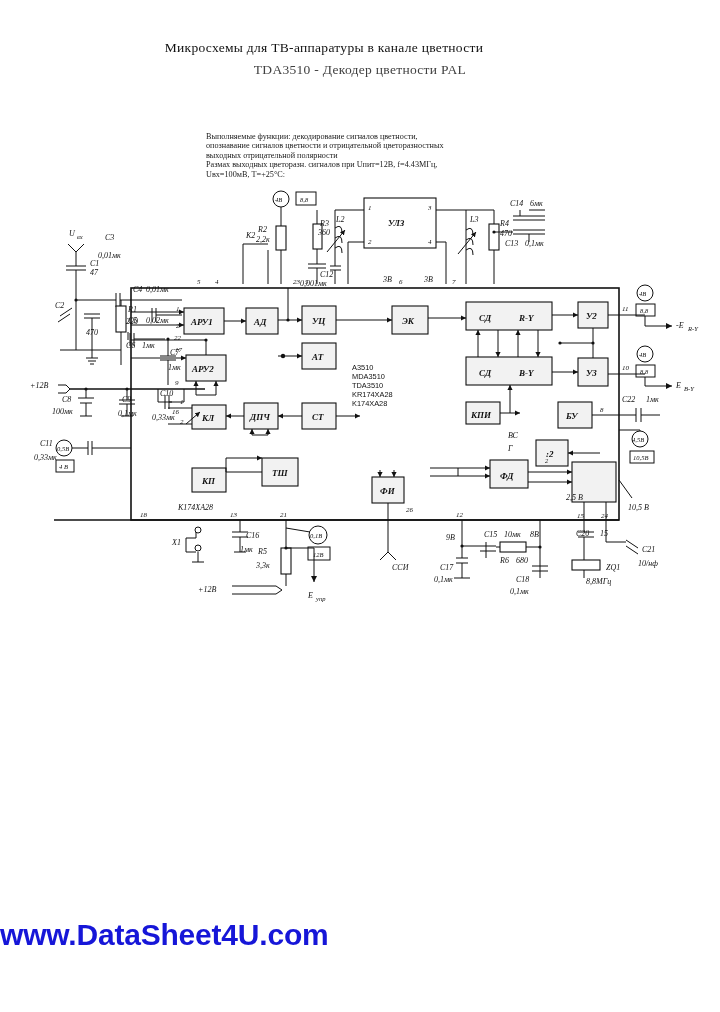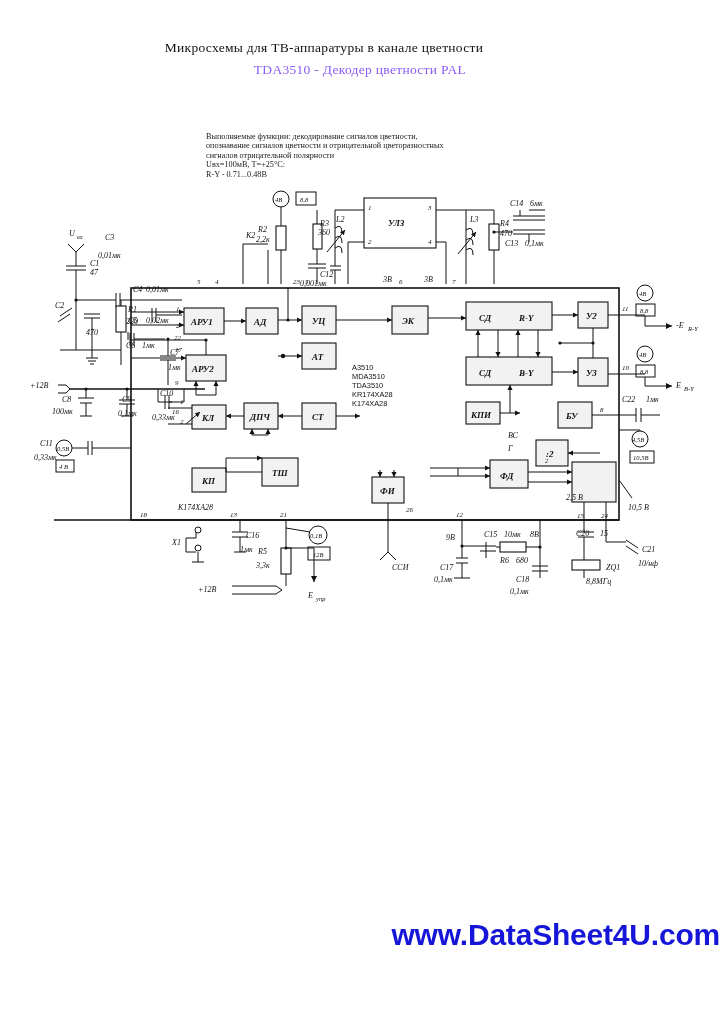--- a/index.html
+++ b/index.html
@@ -10,31 +10,31 @@
   }
   .page{position:absolute;inset:0;}
 
   
   .title1{
     position:absolute;left:0;top:40px;width:648px;text-align:center;
     font-size:13.5px;letter-spacing:.3px;color:#111;
   }
   .title2{
     position:absolute;left:0;top:62px;width:720px;text-align:center;
-    font-size:13.5px;letter-spacing:.3px;color:#8b5cf6;
+    font-size:13.5px;letter-spacing:.3px;color:#404040;
   }
   .desc{
     position:absolute;left:206px;top:84px;width:330px;
     font-size:8.2px;line-height:9.4px;color:#1a1a1a;margin-top:48px;
   }
   .desc div{white-space:nowrap;}
 
   
   .footer{
-    position:absolute;left:0;top:918px;width:720px;text-align:right;
+    position:absolute;left:0;top:918px;width:720px;text-align:left;
     font-family:"Liberation Sans",sans-serif;
     font-size:30px;font-weight:bold;color:#1616d8;letter-spacing:-.2px;
   }
 
   
   .sch{position:absolute;left:0;top:180px;width:720px;height:440px;}
   .sch svg{display:block;}
 
   
 </style>
@@ -42,23 +42,23 @@
 <body>
 
 <div class="page">
 
   <div class="title1">Микросхемы для ТВ-аппаратуры в канале цветности</div>
   <div class="title2">TDA3510 - Декодер цветности PAL</div>
 
   <div class="desc">
     <div>Выполняемые функции: декодирование сигналов цветности,</div>
     <div>опознавание сигналов цветности и отрицательной цветоразностных</div>
-    <div>сигналов отрицательной полярности</div>
+    <div>выходных отрицательной полярности</div>
+    <div>Размах выходных цветоразн. сигналов при Uпит=12В, f=4.43МГц,</div>
     <div>Uвх=100мВ, Т=+25°C:</div>
-    <div>R-Y - 0.71...0.48В</div>
   </div>
 
   <div class="sch">
   <svg width="720" height="440" viewBox="0 0 720 440" xmlns="http://www.w3.org/2000/svg">
     <defs>
       <style>
         .w  { stroke:#111; stroke-width:1; fill:none; }
         .w2 { stroke:#111; stroke-width:1.6; fill:none; }
         .bx { stroke:#111; stroke-width:1.1; fill:#fff; }
         .bxg{ stroke:#111; stroke-width:1.1; fill:#f2f2f2; }

